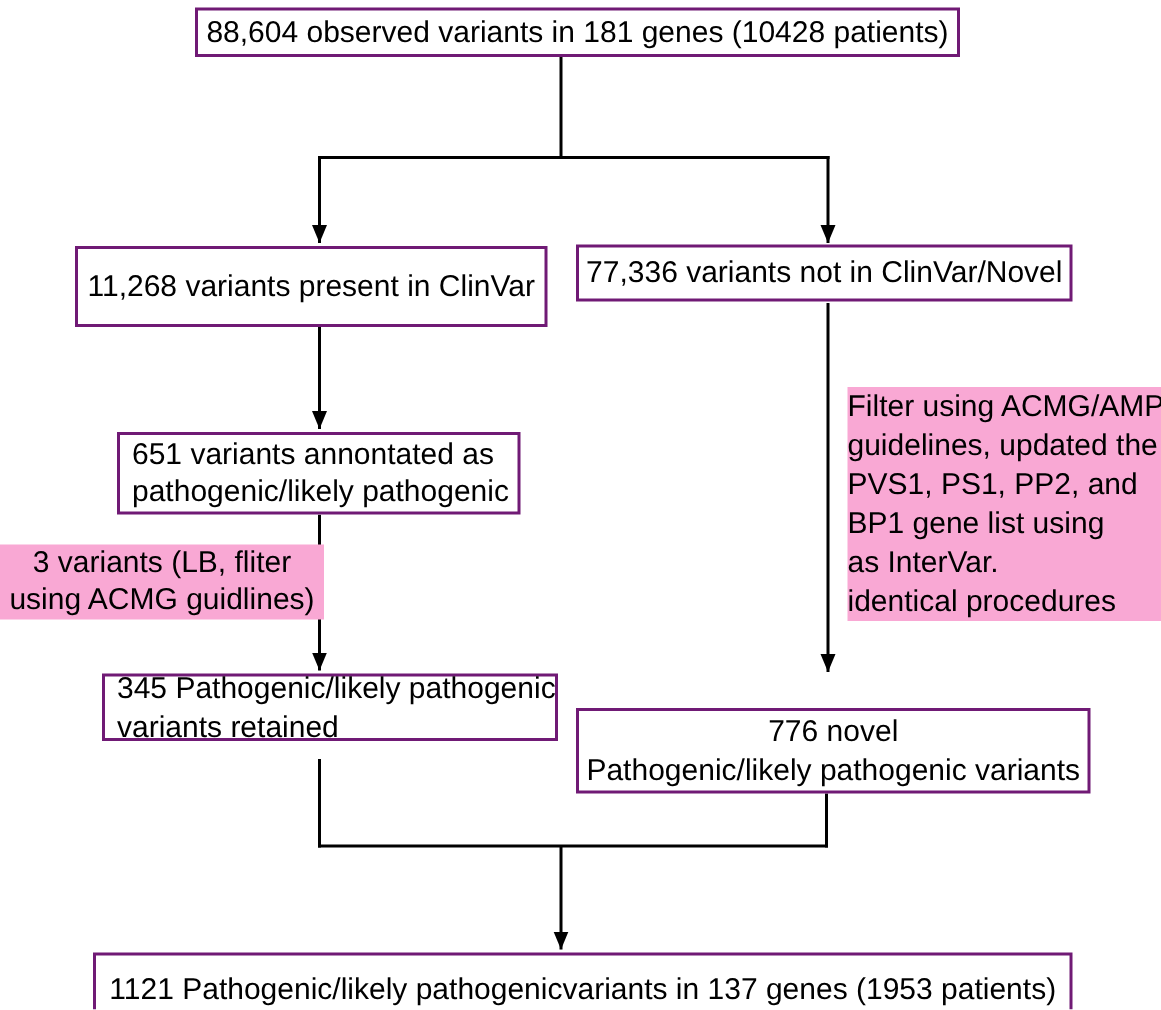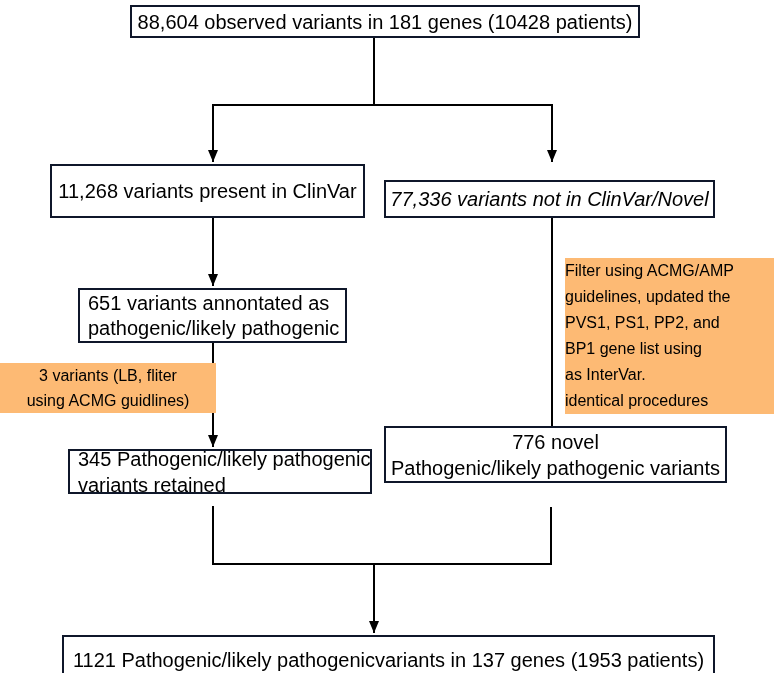--- a/index.html
+++ b/index.html
@@ -20,35 +20,35 @@
     position: absolute;
     left: 0;
     top: 0;
     width: 774px;
     height: 673px;
     pointer-events: none;
   }
   .node {
     position: absolute;
     box-sizing: border-box;
-    border: 2px solid #0f172a;
+    border: 2px solid #701a75;
     background: #ffffff;
     display: flex;
     flex-direction: column;
     justify-content: center;
     font-size: 20px;
     line-height: 26px;
     white-space: nowrap;
   }
   .node.center { align-items: center; text-align: center; }
   .node.left   { align-items: flex-start; text-align: left; padding-left: 8px; }
   .note {
     position: absolute;
-    font-size: 16px;
-    background: #fdba74;
+    font-size: 20px;
+    background: #f9a8d4;
     white-space: nowrap;
   }
   .note.center { text-align: center; }
   .note.left   { text-align: left; }
   .note .ln { display: block; }
   #left-note .ln  { line-height: 25px; }
   #right-note .ln { line-height: 26px; }
 </style>
 </head>
 <body>
@@ -84,21 +84,21 @@
   </svg>
 
   <div class="node center" style="left:130px; top:5px; width:510px; height:33px;">
     <span>88,604 observed variants in 181 genes (10428 patients)</span>
   </div>
 
   <div class="node center" style="left:50px; top:164px; width:315px; height:54px;">
     <span>11,268 variants present in ClinVar</span>
   </div>
 
-  <div class="node center" style="left:384px; top:180px; width:331px; height:38px;font-style:italic;">
+  <div class="node center" style="left:384px; top:163px; width:331px; height:38px;">
     <span>77,336 variants not in ClinVar/Novel</span>
   </div>
 
   <div class="node left" style="left:78px; top:288px; width:269px; height:55px; line-height:25px;">
     <span>651 variants annontated as</span>
     <span>pathogenic/likely pathogenic</span>
   </div>
 
   <div class="note center" id="left-note" style="left:0px; top:363px; width:216px;">
     <span class="ln">3 variants (LB, fliter</span>
@@ -112,21 +112,21 @@
     <span class="ln">BP1 gene list using</span>
     <span class="ln">as InterVar.</span>
     <span class="ln">identical procedures</span>
   </div>
 
   <div class="node left" style="left:68px; top:449px; width:304px; height:45px; line-height:26px;">
     <span>345 Pathogenic/likely pathogenic</span>
     <span>variants retained</span>
   </div>
 
-  <div class="node center" style="left:384px; top:426px; width:343px; height:57px; line-height:26px;">
+  <div class="node center" style="left:384px; top:472px; width:343px; height:57px; line-height:26px;">
     <span>776 novel</span>
     <span>Pathogenic/likely pathogenic variants</span>
   </div>
 
   <div class="node center" style="left:62px; top:635px; width:653px; height:49px;">
     <span>1121 Pathogenic/likely pathogenicvariants in 137 genes (1953 patients)</span>
   </div>
 
 </div>
 

